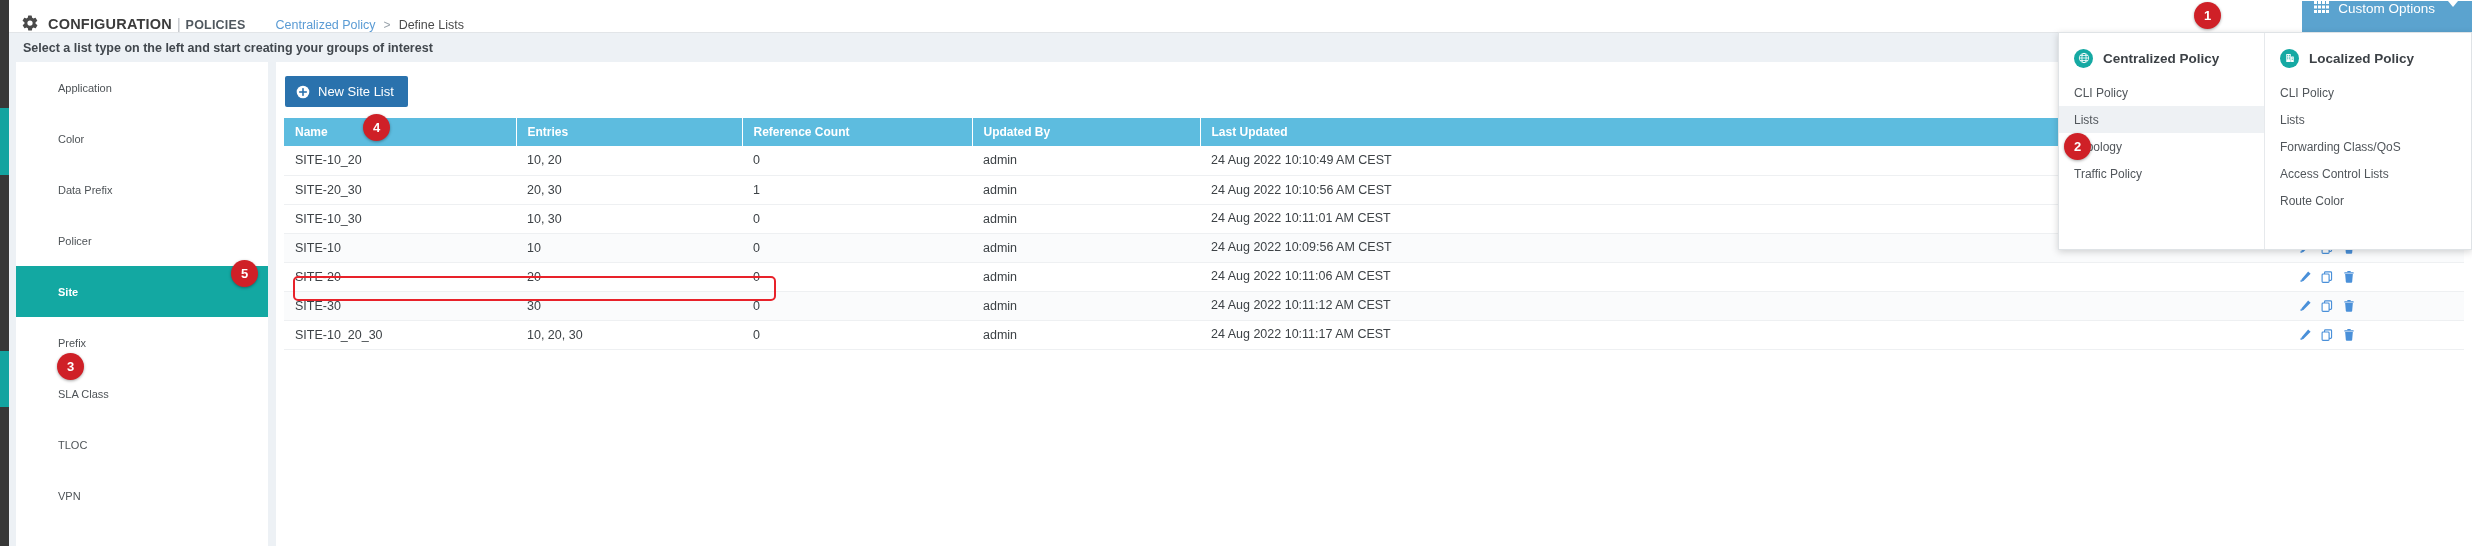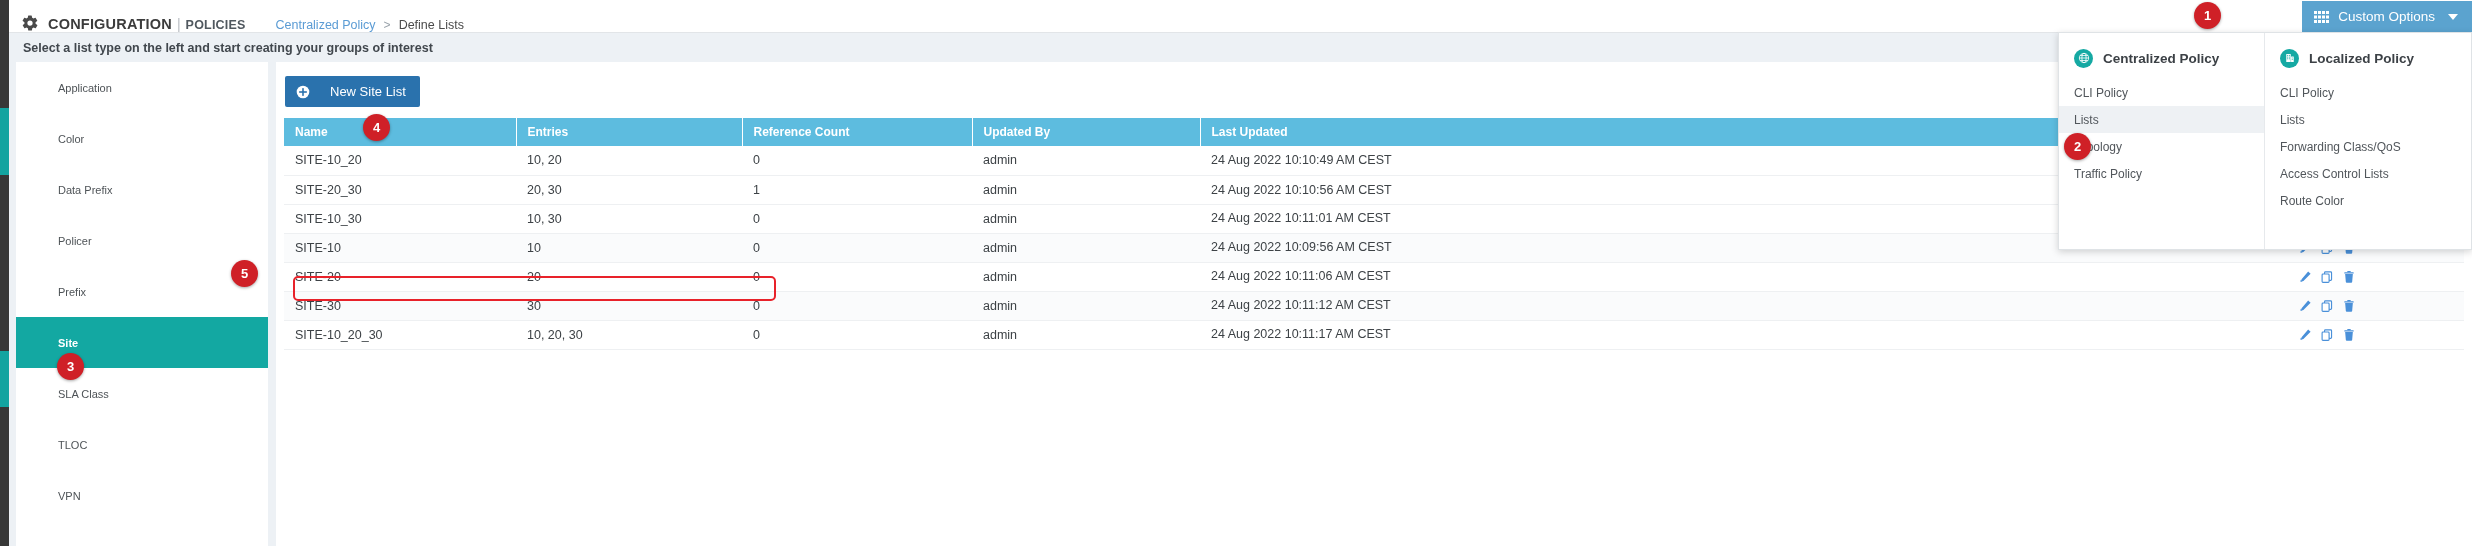--- a/index.html
+++ b/index.html
@@ -42,21 +42,21 @@
   .crumbs { margin-left: 30px; display: flex; align-items: center; gap: 8px; font-size: 12.5px;}
   .crumb-link { color: #5a9bd4; cursor: pointer; }
   .crumb-sep { color: #9aa3ab; font-size: 12px;}
   .crumb-cur { color: #4a4a4a; }
 
   
   .custom-options {
     position: absolute; right: 0; top: 1px;
     height: 31px; padding: 0 14px 0 12px;
     background: #5ba3cf; color: #fff;
-    display: flex; align-items: center; gap: 9px;
+    display: flex; align-items: flex-start; gap: 9px;
     font-size: 13.5px; cursor: pointer;
     z-index: 12;
     margin-left: 24px;
   }
   .grid-icon { display: block; width: 15px; height: 12px; }
   .caret-down {
     width: 0; height: 0; border-left: 5px solid transparent;
     border-right: 5px solid transparent; border-top: 6px solid #fff;
     margin-left: 4px;
   }
@@ -88,21 +88,21 @@
 
   
   .mainpanel {
     position: absolute; left: 267px; top: 0; right: 0; bottom: 0;
     background: #fff;
   }
   .new-btn {
     position: absolute; left: 9px; top: 14px;
     height: 31px; padding: 0 14px 0 11px;
     background: #2a72ad; color: #fff;
-    display: flex; align-items: center; gap: 20px;
+    display: flex; align-items: center; gap: 8px;
     font-size: 13px; cursor: pointer; border-radius: 2px;
   }
   .plus-icon { width: 14px; height: 14px; display: block; }
 
   
   .tbl { position: absolute; left: 8px; top: 56px; right: 8px; }
   .tbl table { border-collapse: collapse; width: 100%; table-layout: fixed; }
   .tbl th {
     background: #5dbcdf; color: #fff;
     font-size: 12px; font-weight: bold; text-align: left;
@@ -229,25 +229,25 @@
       </div>
       <div class="lt-item">
         <span>Color</span>
       </div>
       <div class="lt-item">
         <span>Data Prefix</span>
       </div>
       <div class="lt-item">
         <span>Policer</span>
       </div>
-      <div class="lt-item">
-        <span>Prefix</span>
-      </div>
       <div class="lt-item active">
         <span>Site</span>
+      </div>
+      <div class="lt-item">
+        <span>Prefix</span>
       </div>
       <div class="lt-item">
         <span>SLA Class</span>
       </div>
       <div class="lt-item">
         <span>TLOC</span>
       </div>
       <div class="lt-item">
         <span>VPN</span>
       </div>

